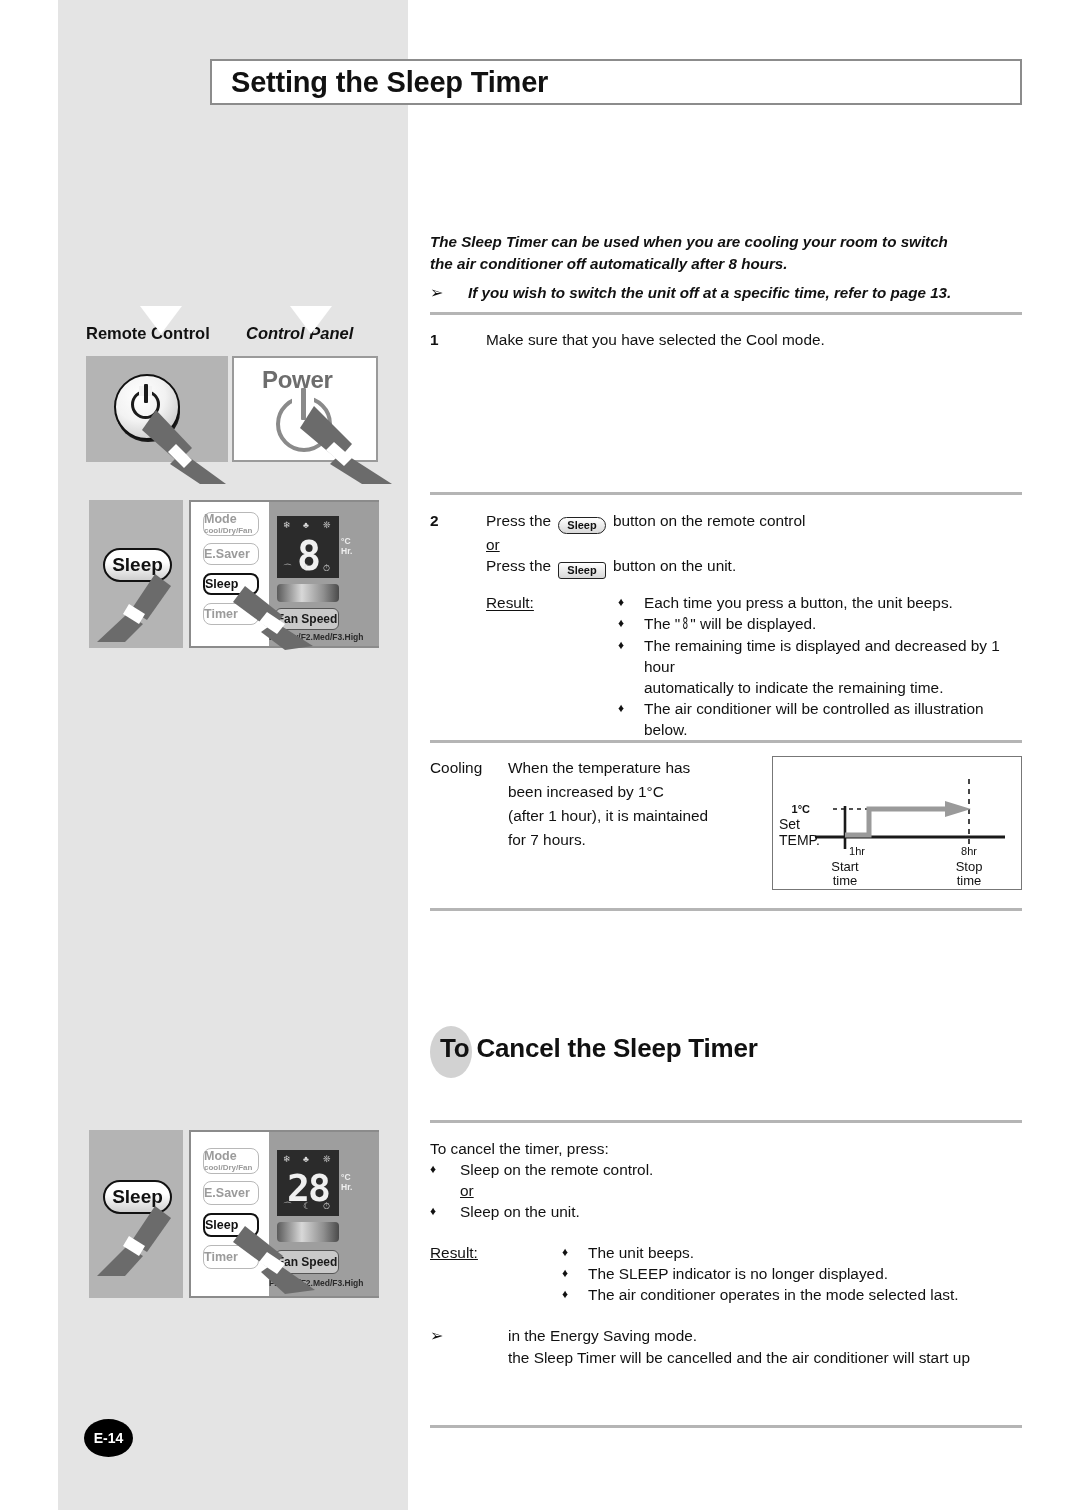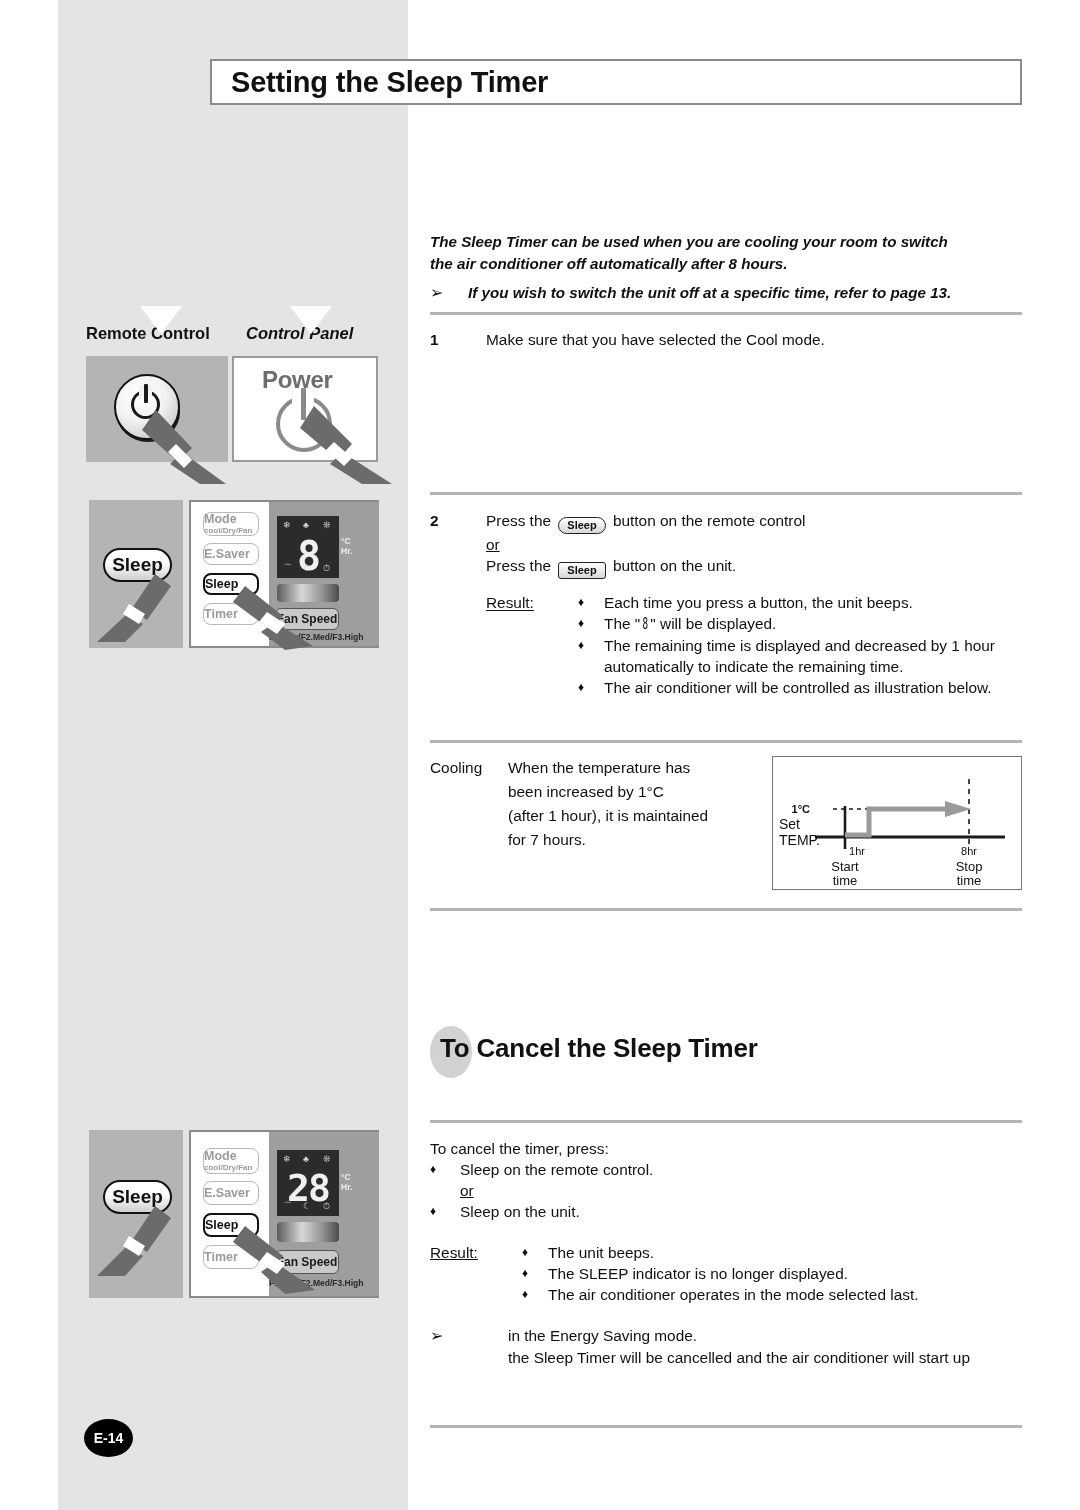--- a/index.html
+++ b/index.html
@@ -57,21 +57,21 @@
   .btn-rect{
     display:inline-block;vertical-align:-3px;
     border:1.6px solid #222;border-radius:3px;
     padding:0 8px;margin:0 3px;
     font-size:11px;line-height:15px;font-weight:bold;
     background:linear-gradient(#ffffff,#d8d8d8);
     color:#111;
   }
 
   
-  .res{display:flex;margin-top:13px;}
+  .res{display:flex;margin-top:13px;gap:40px;}
   .res .lbl{width:92px;flex:none;}
   .res ul{margin:0;padding:0;list-style:none;flex:1;}
   .res li{display:flex;line-height:21px;}
   .res li .d{width:26px;flex:none;font-size:12px;}
   .res li .x{flex:1;}
 
   .seg8{
     display:inline-block;font-family:"DejaVu Sans Mono", monospace;
     font-size:15px;letter-spacing:-1px;transform:scaleX(0.62);
     transform-origin:center;padding:0 1px;

